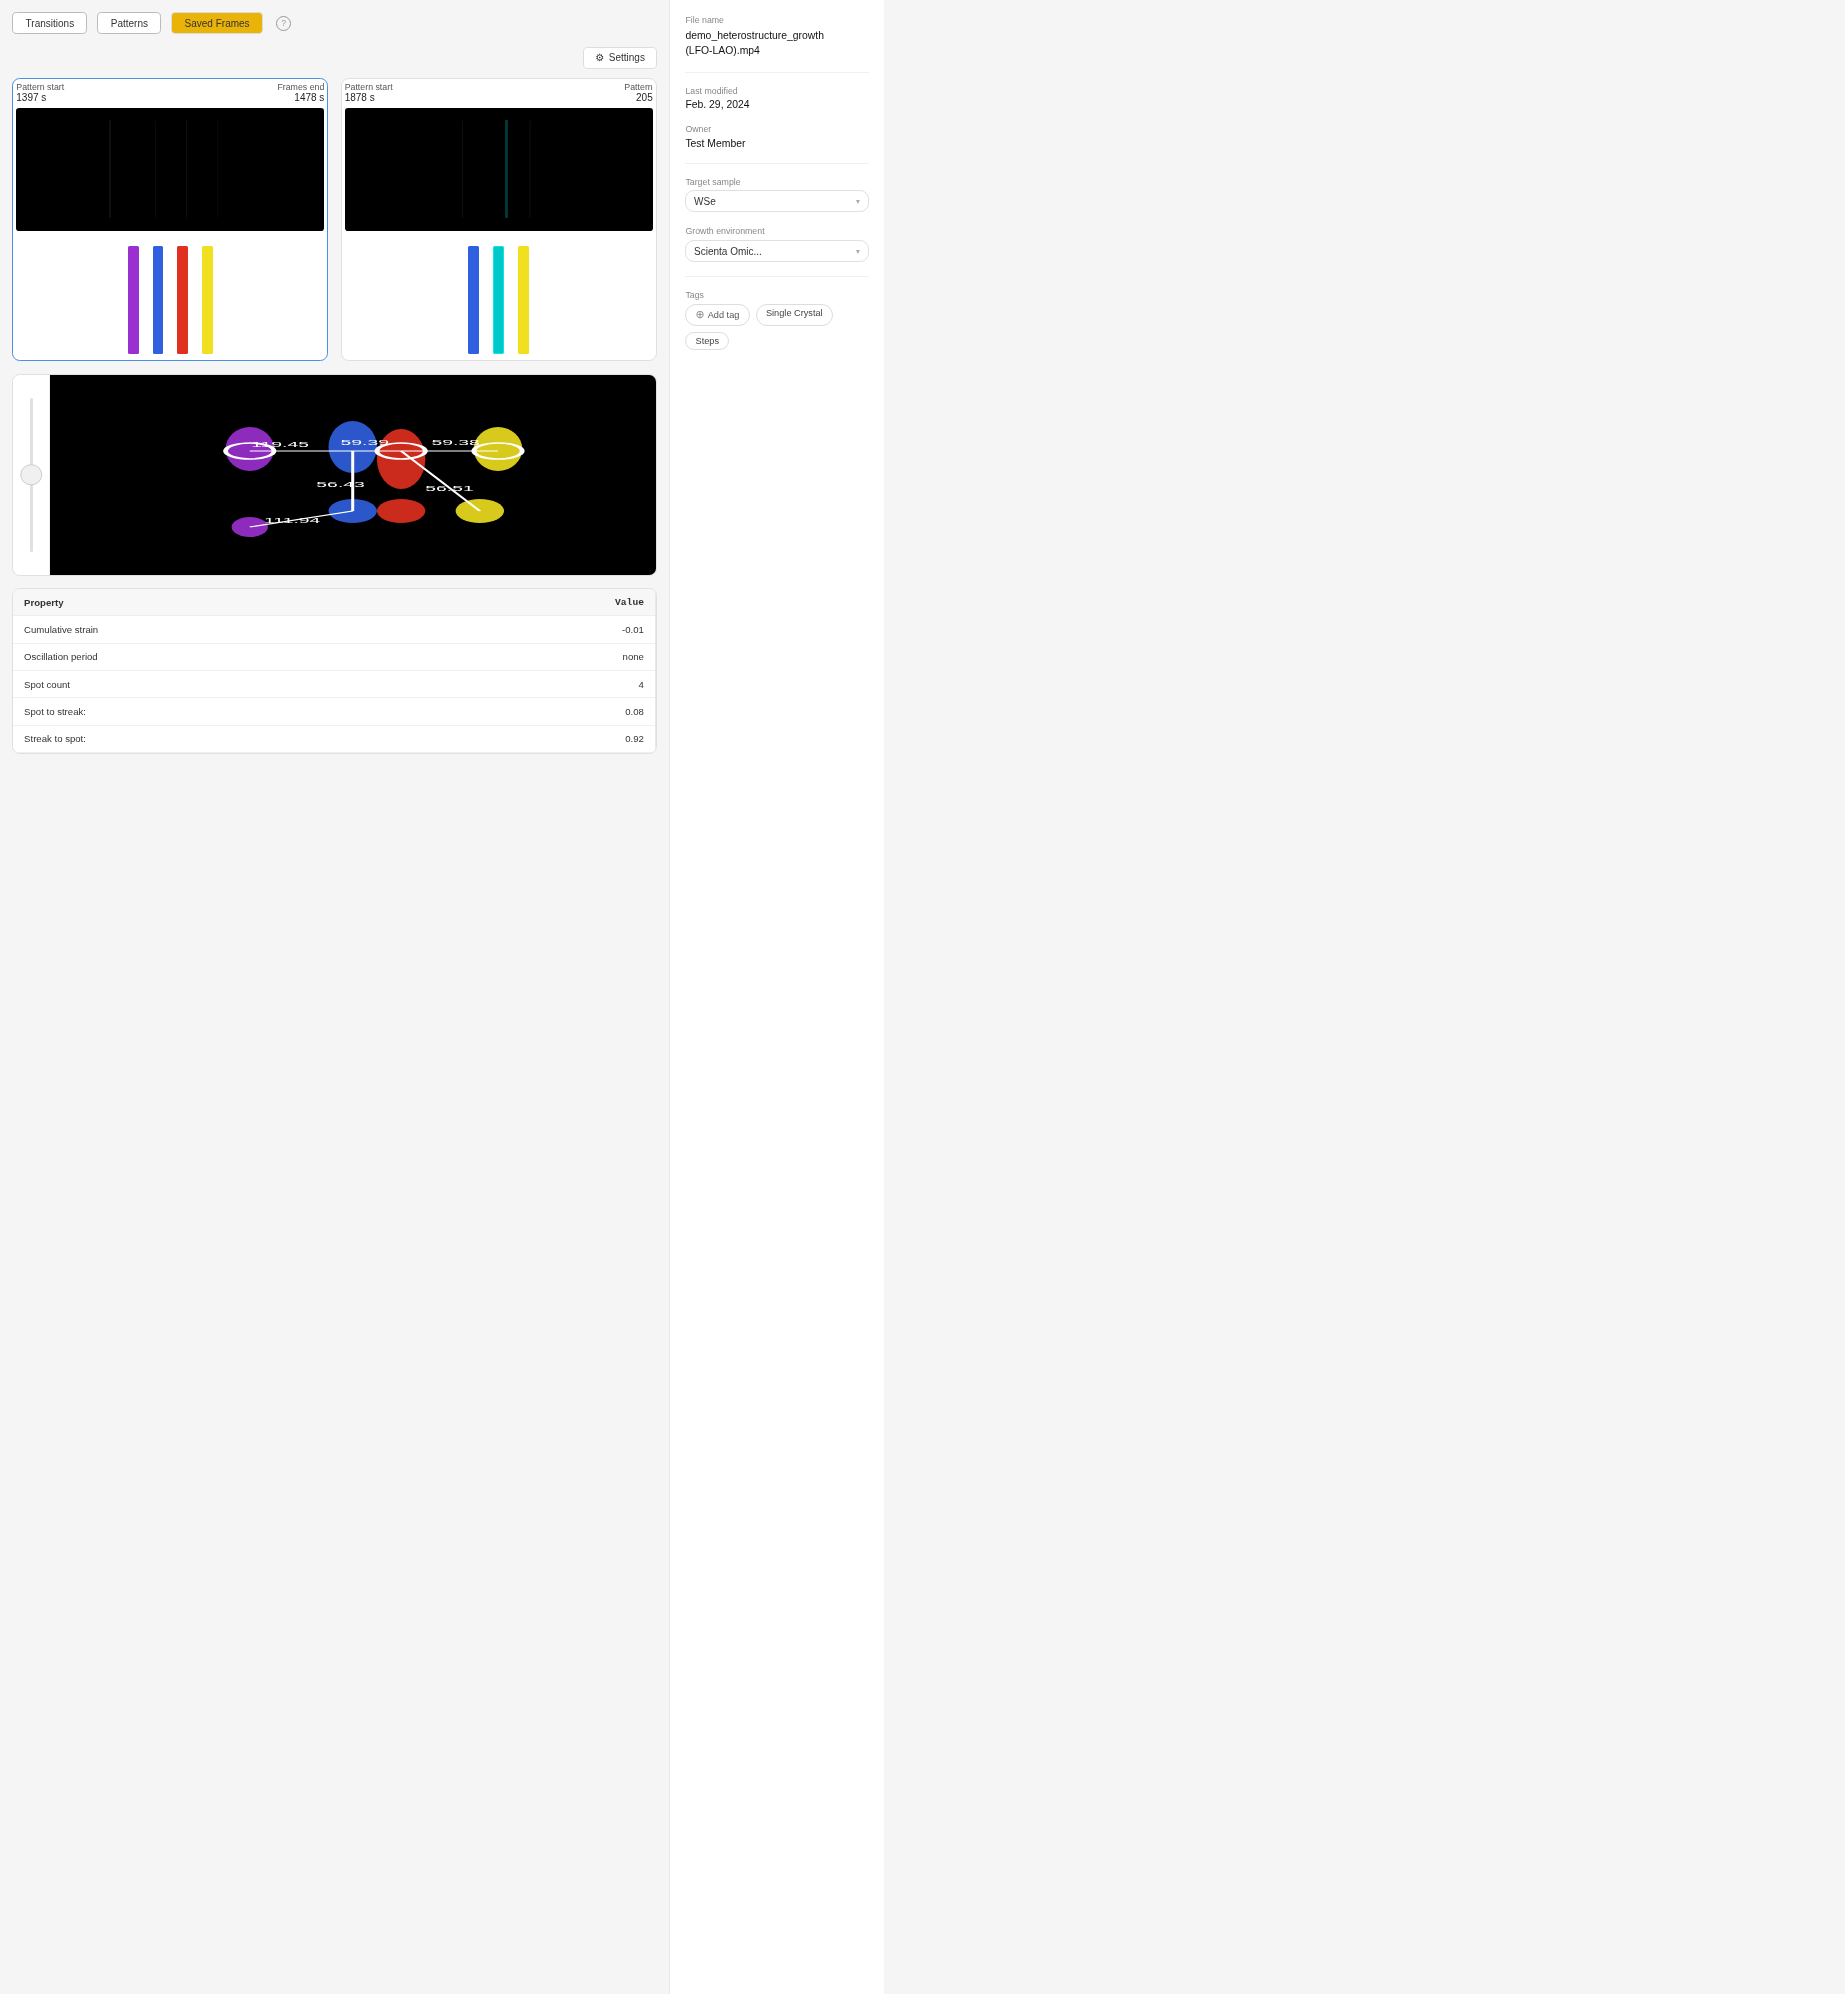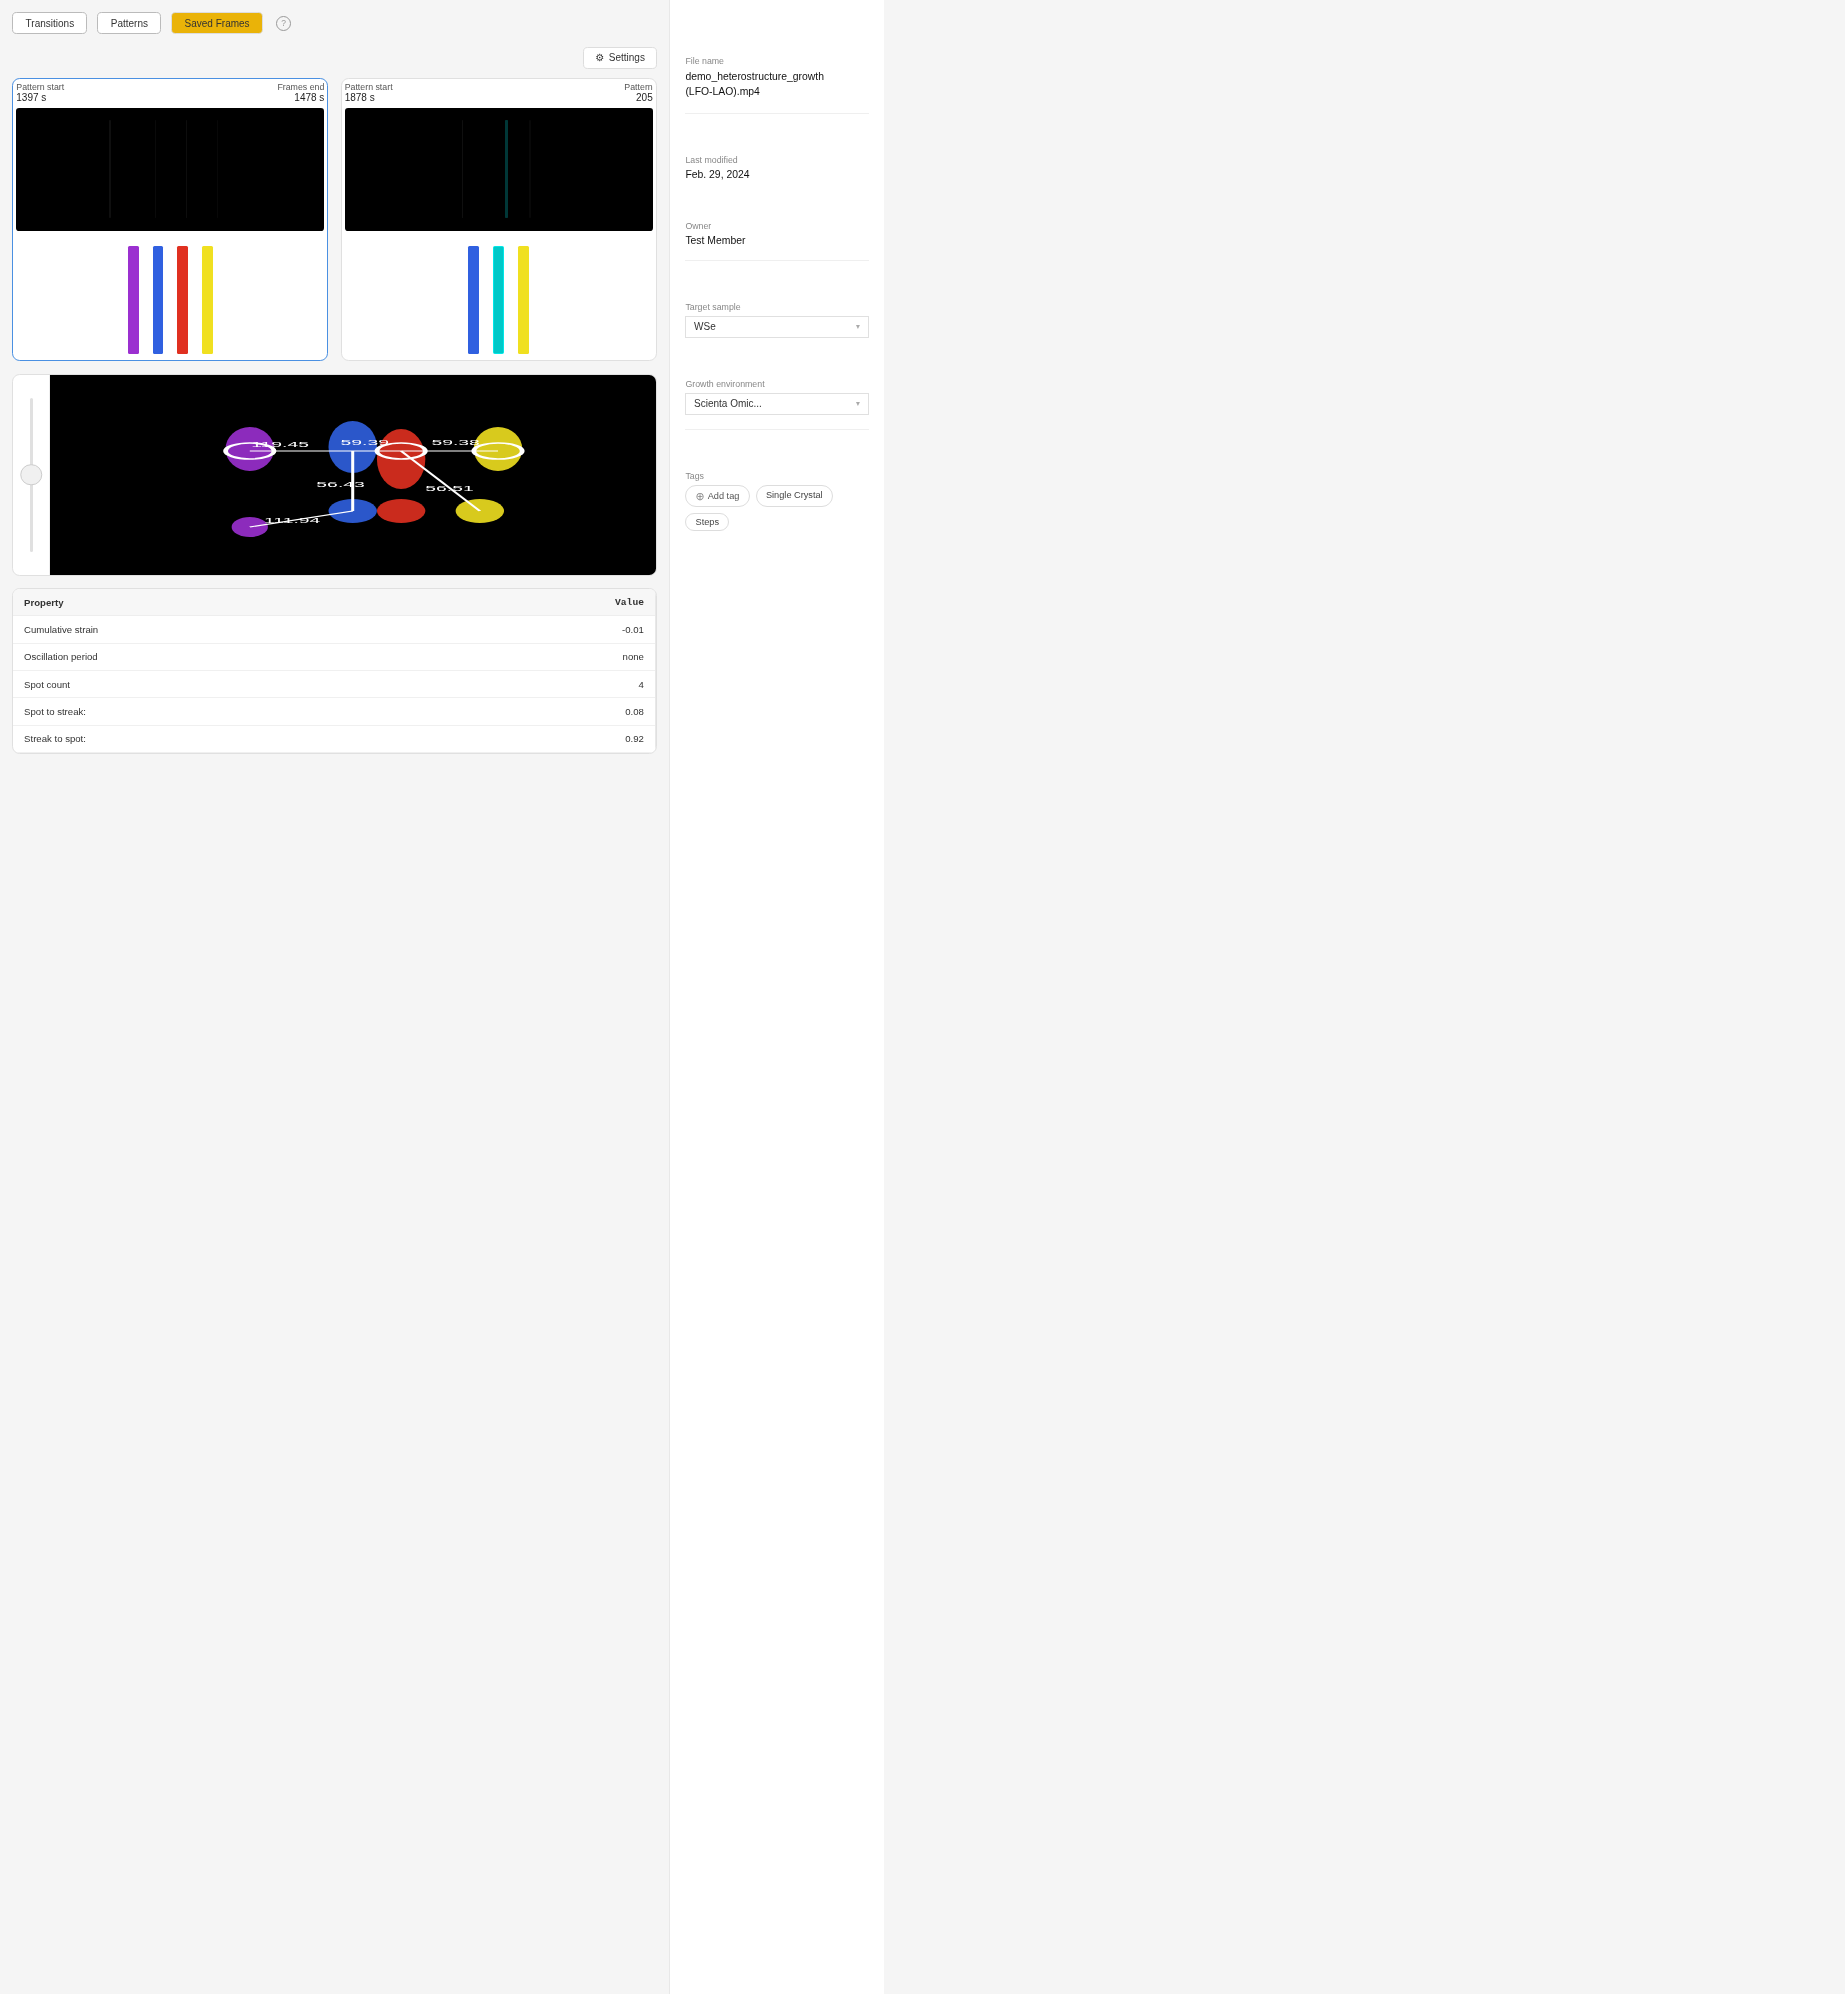--- a/index.html
+++ b/index.html
@@ -241,21 +241,20 @@
       flex-shrink: 0;
     }
     .sidebar-section {
       margin-bottom: 14px;
     }
     .sidebar-label {
       font-size: 8.8px;
       color: #888;
       margin-bottom: 3.8px;
       font-weight: 400;
-      margin-top: 41px;
     }
     .sidebar-value {
       font-size: 10.4px;
       color: #111;
       font-weight: 500;
     }
     .sidebar-divider {
       border: none;
       border-top: 0.8px solid #efefef;
       margin: 12.3px 0;
@@ -266,21 +265,21 @@
       color: #111;
       word-break: break-all;
       line-height: 1.4;
     }
 
     .select-field {
       display: flex;
       align-items: center;
       justify-content: space-between;
       border: 0.8px solid #e0e0e0;
-      border-radius: 0;
+      border-radius: 9px;
       padding: 4.6px 7.7px;
       font-size: 10px;
       color: #333;
       cursor: pointer;
       background: #fff;
       margin-top: 1px;
     }
     .select-chevron {
       color: #aaa;
       font-size: 7.7px;

